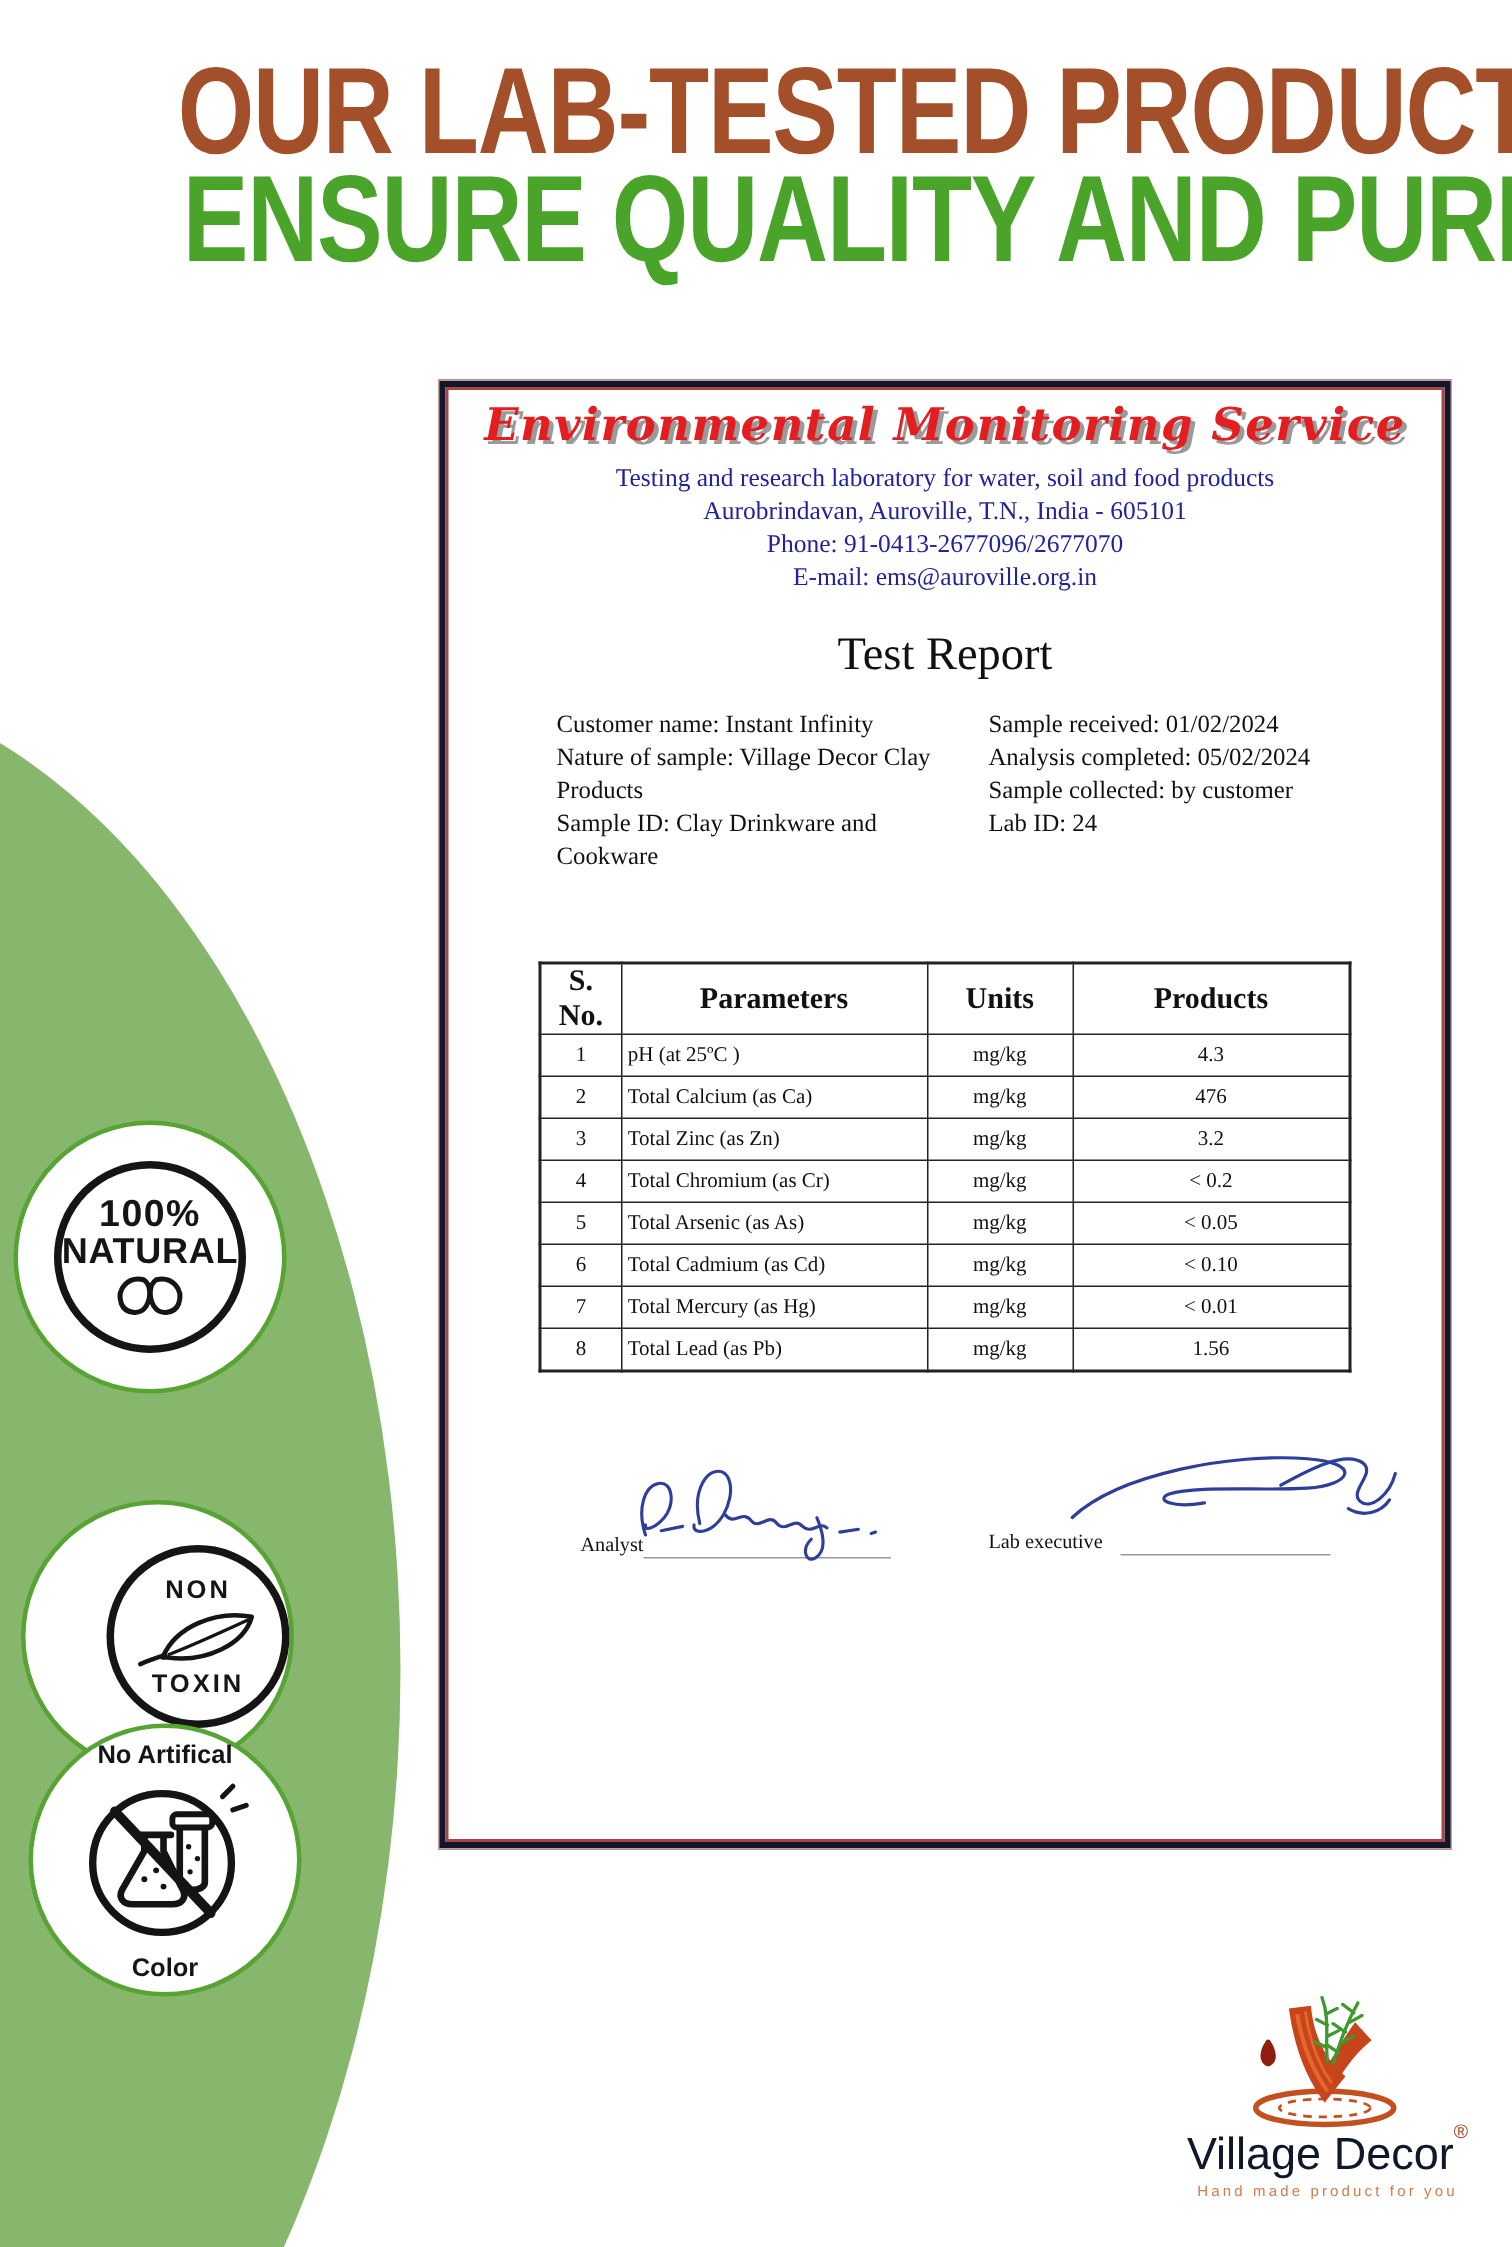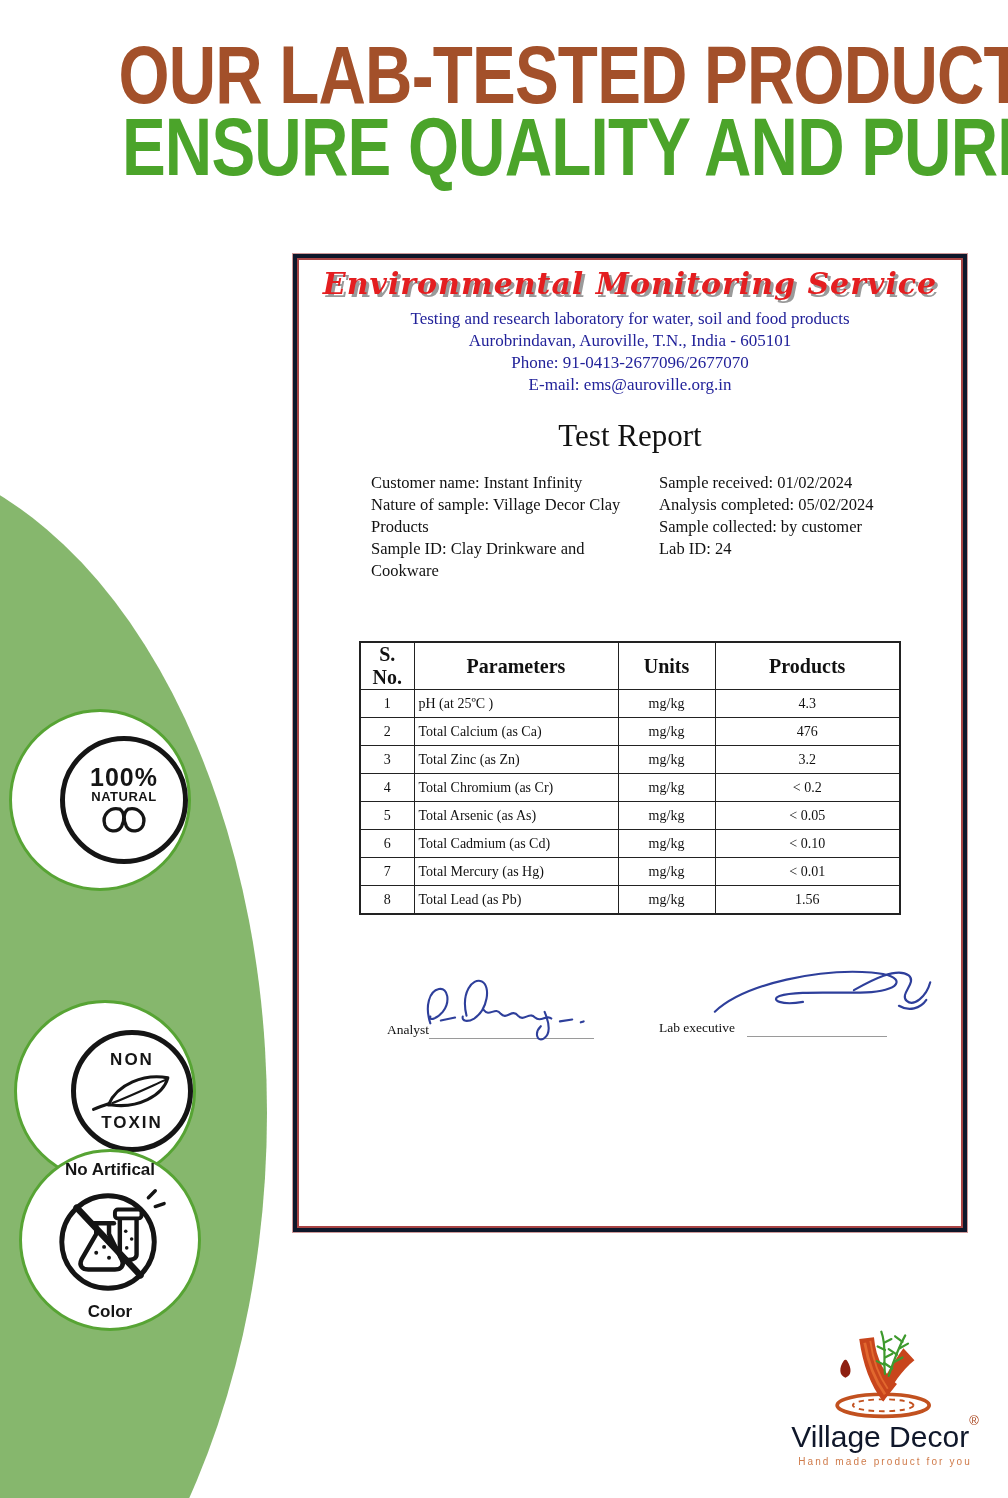--- a/index.html
+++ b/index.html
@@ -10,29 +10,29 @@
     font-family:"Liberation Sans",sans-serif;font-weight:700;font-size:82px;line-height:1;white-space:nowrap;}
   .headline .squeeze{display:inline-block;transform:scaleX(.8);letter-spacing:-1px;}
   .headline-1{top:34px;color:#a3502a;}
   .headline-2{top:106px;color:#4ba42a;}
 
   
   .green-blob{position:absolute;left:-567px;top:451px;width:834px;height:1324px;border-radius:50%;background:#86b76d;}
   .badge{position:absolute;width:182px;height:182px;border-radius:50%;background:#fff;border:3px solid #57a434;
     box-sizing:border-box;display:flex;flex-direction:column;align-items:center;justify-content:center;
     font-family:"Liberation Sans",sans-serif;color:#151515;text-align:center;}
-  .badge-1{left:9px;top:709px;align-items:flex-end;}
+  .badge-1{left:9px;top:747px;}
   .badge-2{left:14px;top:1000px;align-items:flex-end;}
   .badge-3{left:19px;top:1149px;}
   .badge-ring{border:5px solid #151515;border-radius:50%;box-sizing:border-box;display:flex;flex-direction:column;
     align-items:center;justify-content:center;}
   .ring-1{width:128px;height:128px;}
   .ring-2{width:122px;height:122px;}
   .t-100{font-size:25px;font-weight:700;letter-spacing:1px;line-height:1;}
-  .t-natural{font-size:13px;font-weight:700;letter-spacing:.5px;line-height:1.1;}
+  .t-natural{font-size:24px;font-weight:700;letter-spacing:.5px;line-height:1.1;}
   .t-non,.t-toxin{font-size:17px;font-weight:700;letter-spacing:2px;line-height:1;}
   .t-noart,.t-color{font-size:17px;font-weight:700;line-height:1;}
   .badge-3 .t-noart{margin-bottom:2px;}
   .badge-3 .t-color{margin-top:1px;}
 
   
   .cert{position:absolute;left:292px;top:253px;width:676px;height:980px;box-sizing:border-box;
     border:1px solid #cf9a9a;padding:4px;background:#0f172a;}
   .cert-inner{width:100%;height:100%;box-sizing:border-box;border:2px solid #a94444;position:relative;background:#fff;}
   .cert-title{position:absolute;top:6px;left:0;width:100%;text-align:center;

